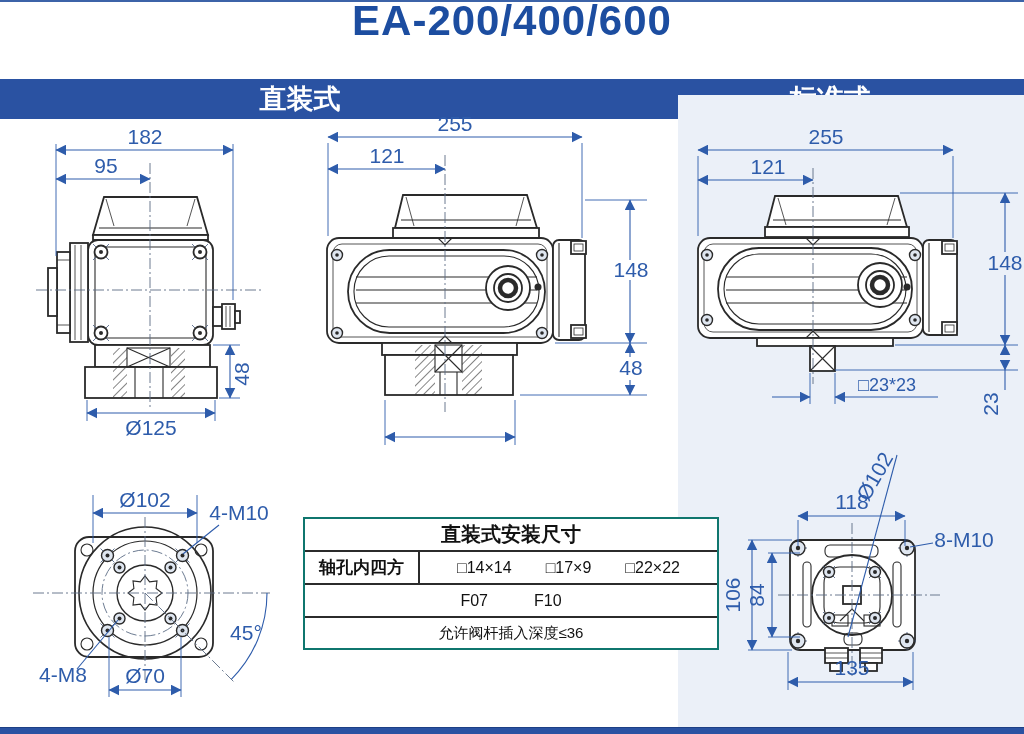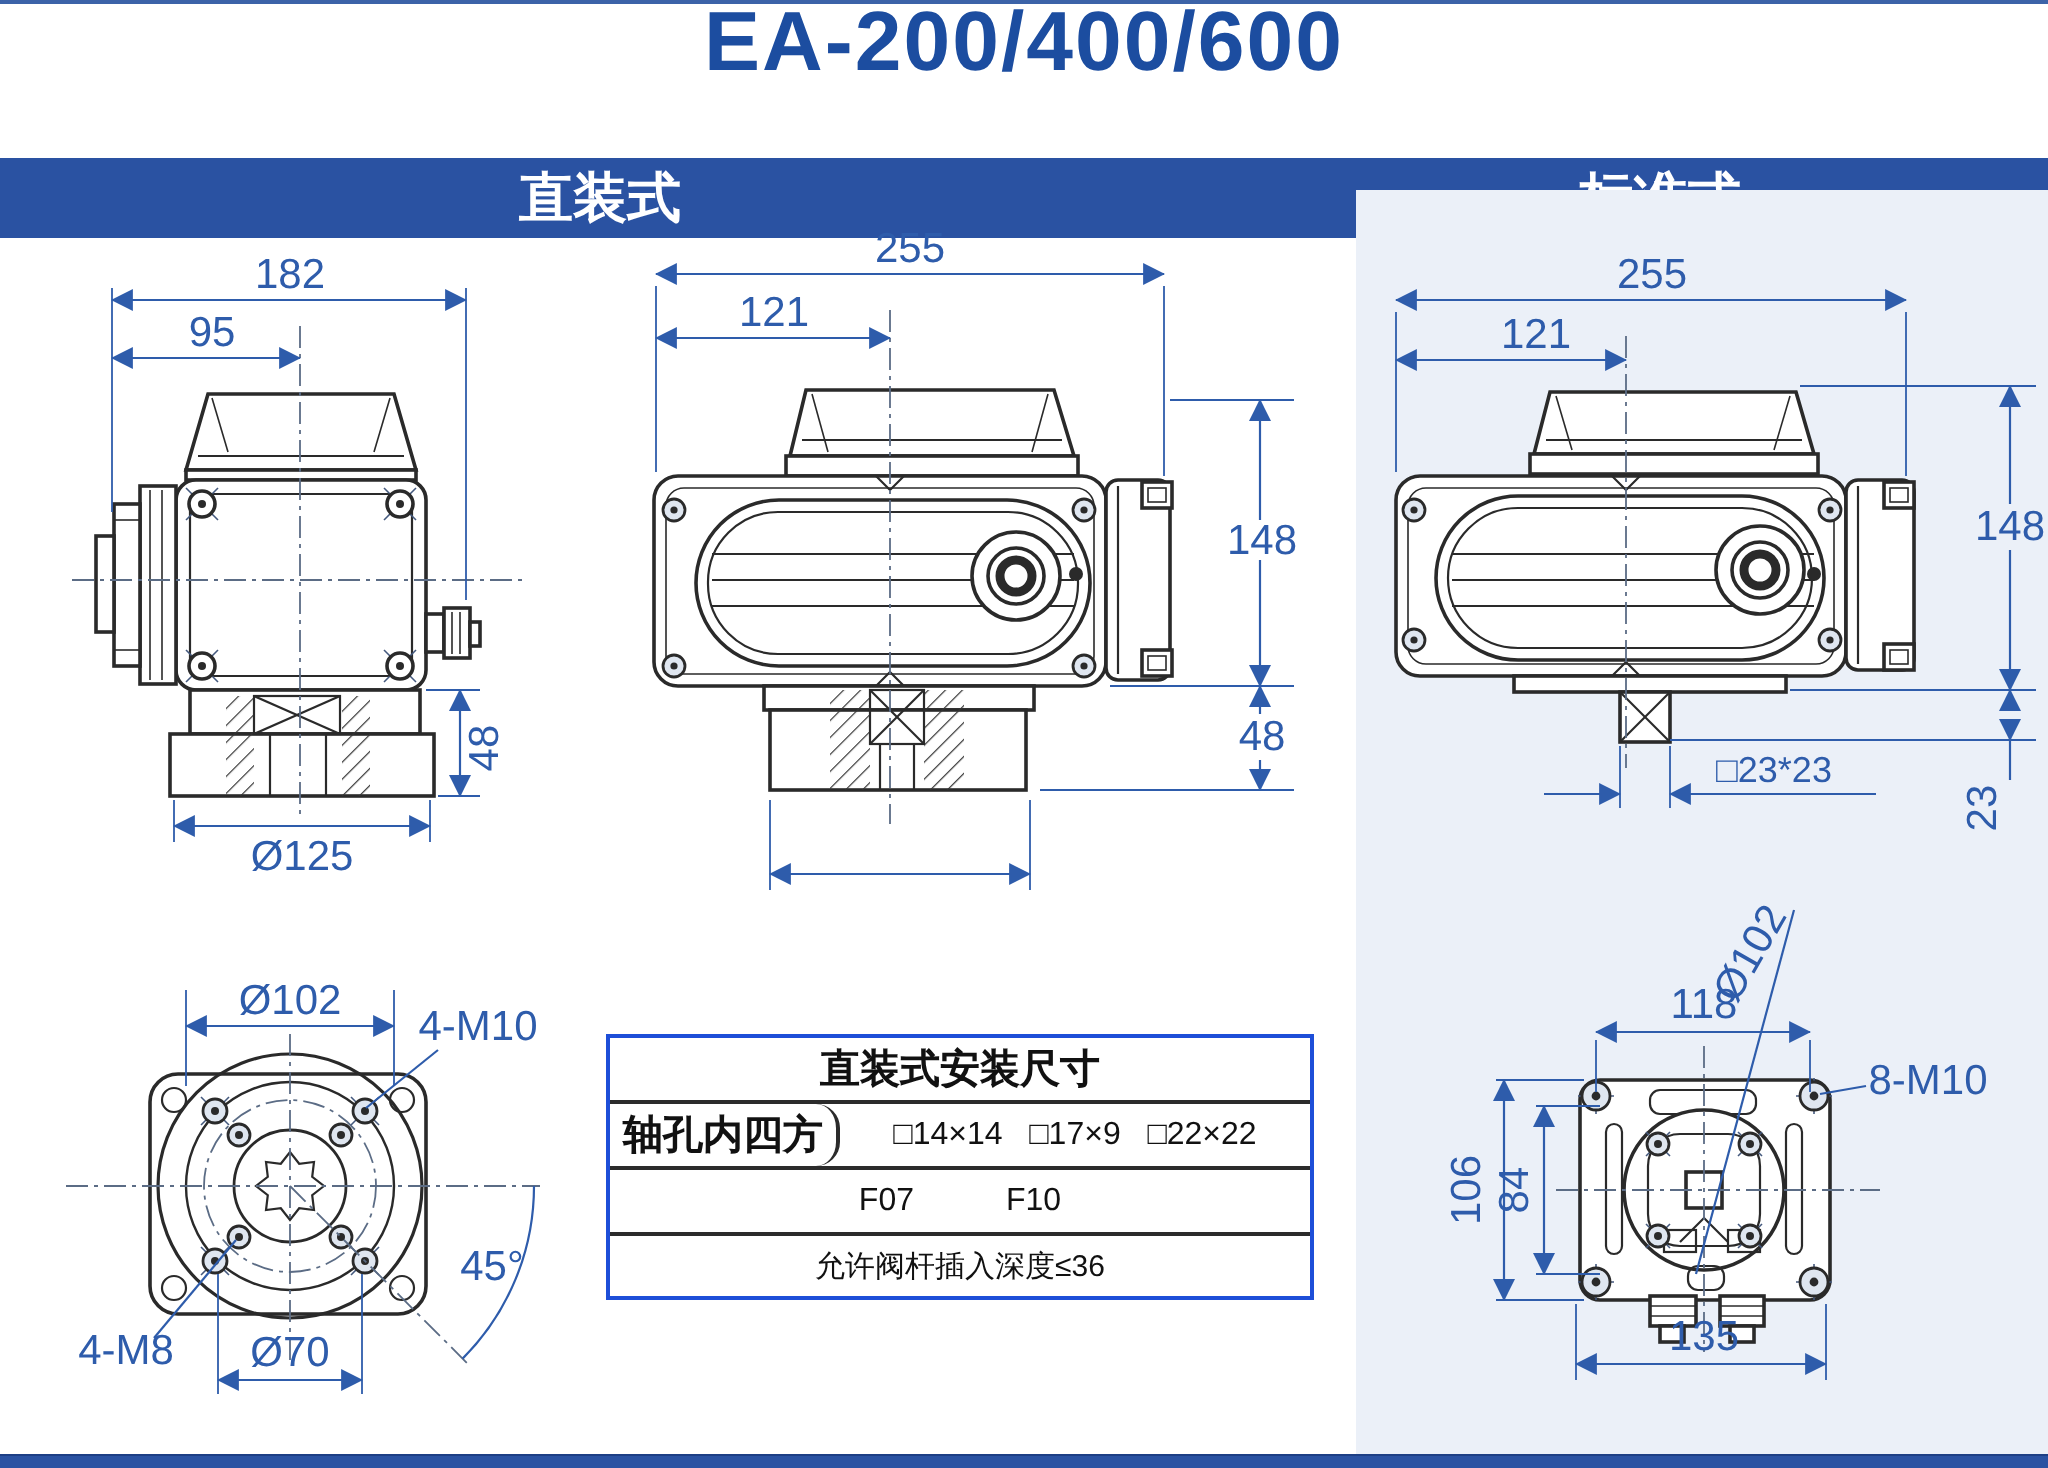--- a/index.html
+++ b/index.html
@@ -24,28 +24,28 @@
   .ln3{stroke:#2a2a2a;stroke-width:0.8;fill:none;}
   .cl{stroke:#5b6c85;stroke-width:0.9;fill:none;stroke-dasharray:11 3 2 3;}
   .dim{stroke:#2e5cab;stroke-width:1.1;fill:none;}
   .ext{stroke:#2e5cab;stroke-width:0.9;fill:none;}
   .dt{fill:#2e5cab;font-family:"Liberation Sans",sans-serif;font-size:21px;}
   .dts{fill:#2e5cab;font-family:"Liberation Sans",sans-serif;font-size:18px;}
   .tick{stroke:#44597e;stroke-width:0.8;fill:none;}
   .bolt{stroke:#2a2a2a;stroke-width:1.4;fill:#dfe6f0;}
   .dot{fill:#2a2a2a;stroke:none;}
   
-  .mtable{position:absolute;left:303px;top:517px;width:354px;height:133px;
-          border:2px solid #1d4ed8;box-sizing:border-box;background:#ffffff;color:#111;}
+  .mtable{position:absolute;left:303px;top:517px;width:416px;height:133px;
+          border:2px solid #0f766e;box-sizing:border-box;background:#ffffff;color:#111;}
   .mt-title{height:31px;border-bottom:2px solid #2b2b2b;display:flex;align-items:center;
             justify-content:center;font-size:20px;font-weight:bold;}
   .mt-row{height:31px;border-bottom:2px solid #2b2b2b;display:flex;}
   .mt-row:last-child{border-bottom:none;}
   .mt-label{width:113px;border-right:2px solid #2b2b2b;display:flex;align-items:center;
-            justify-content:center;font-size:20px;font-weight:bold;flex:none;border-radius:12px;}
+            justify-content:center;font-size:17px;font-weight:bold;flex:none;}
   .mt-vals{flex:1;display:flex;align-items:center;font-size:16px;}
   .mt-vals.spread{justify-content:space-around;padding:0 20px;}
   .mt-vals.gap{justify-content:center;gap:46px;}
   .mt-vals.center{justify-content:center;font-size:15px;}
 </style>
 </head>
 <body>
 
 <div class="canvas">
 

